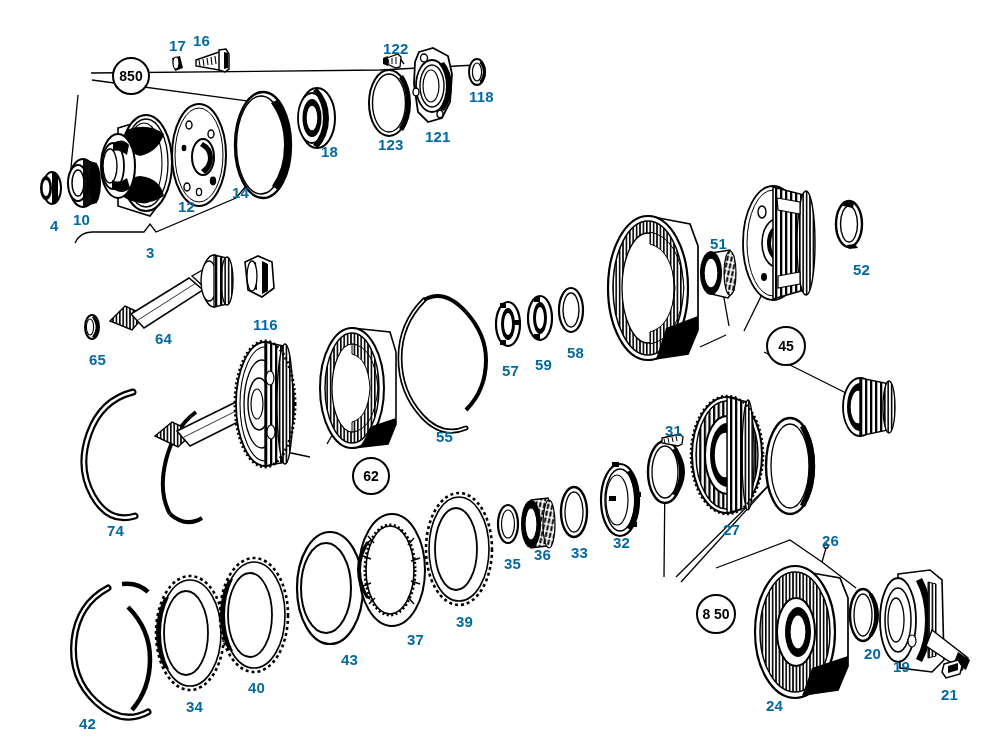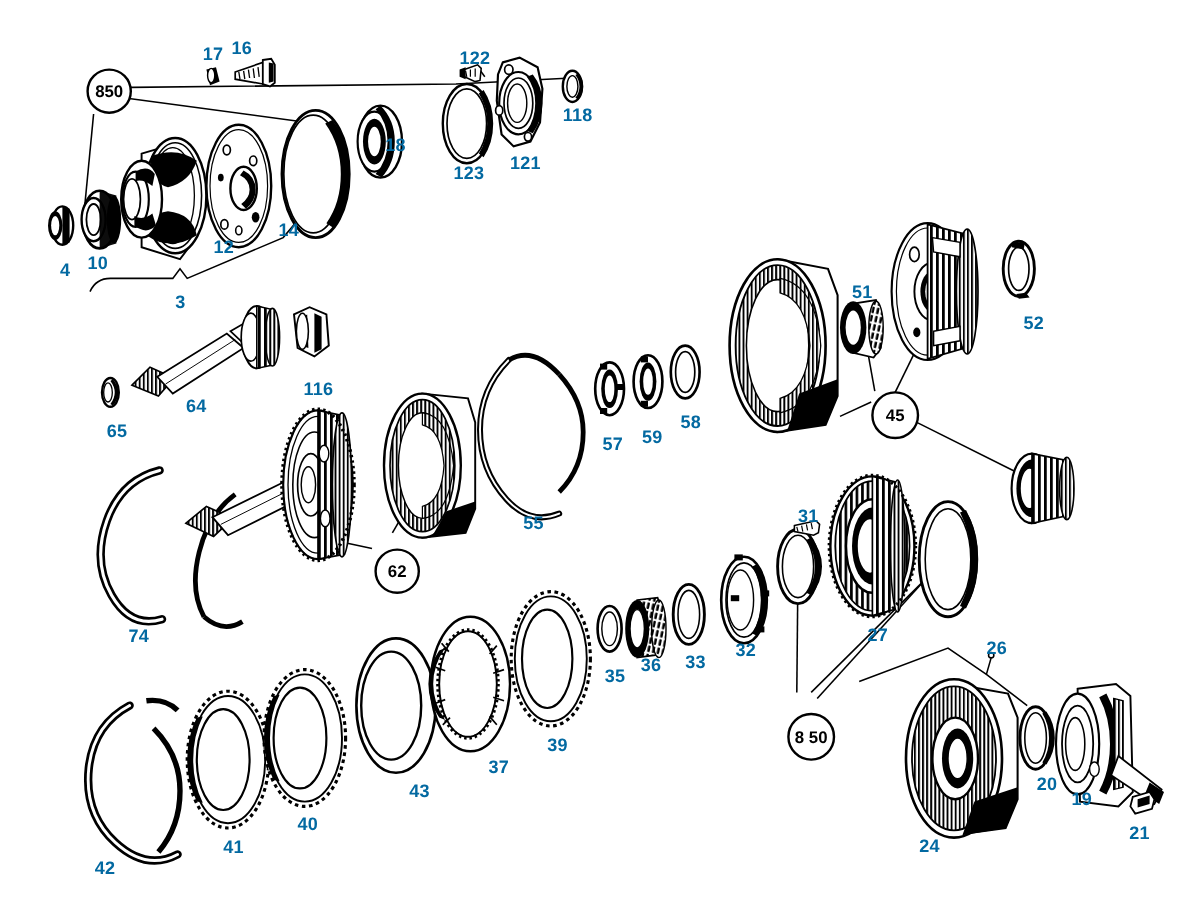--- a/index.html
+++ b/index.html
@@ -25,20 +25,21 @@
   .callout{
     position:absolute;
     border:2.5px solid #000;
     border-radius:50%;
     background:#fff;
     display:flex;align-items:center;justify-content:center;
     font-family:"Liberation Sans", sans-serif;
     font-weight:bold;font-size:14px;color:#000;
     box-sizing:border-box;
     z-index:6;
+    margin-left:40px;
   }
   .wht{fill:#ffffff;stroke:#000;}
   .leader{stroke:#000;stroke-width:1.3;fill:none;}
 </style>
 </head>
 <body>
 
 <div id="diagram-root">
 
 <svg id="artwork" viewBox="0 0 1000 753">
@@ -488,38 +489,38 @@
   </g>
 </svg>
 
 <div id="labels-layer">
       <div class="lbl" style="left: 169px; top: 38px;">17</div>
       <div class="lbl" style="left: 193px; top: 33px;">16</div>
       <div class="lbl" style="left: 383px; top: 41px;">122</div>
       <div class="lbl" style="left: 469px; top: 89px;">118</div>
       <div class="lbl" style="left: 425px; top: 129px;">121</div>
       <div class="lbl" style="left: 378px; top: 137px;">123</div>
-      <div class="lbl" style="left: 321px; top: 114px;">18</div>
+      <div class="lbl" style="left: 321px; top: 144px;">18</div>
       <div class="lbl" style="left: 232px; top: 185px;">14</div>
       <div class="lbl" style="left: 178px; top: 199px;">12</div>
       <div class="lbl" style="left: 73px; top: 212px;">10</div>
       <div class="lbl" style="left: 50px; top: 218px;">4</div>
       <div class="lbl" style="left: 146px; top: 245px;">3</div>
       <div class="lbl" style="left: 253px; top: 317px;">116</div>
       <div class="lbl" style="left: 155px; top: 331px;">64</div>
       <div class="lbl" style="left: 89px; top: 352px;">65</div>
       <div class="lbl" style="left: 107px; top: 523px;">74</div>
       <div class="lbl" style="left: 436px; top: 429px;">55</div>
       <div class="lbl" style="left: 502px; top: 363px;">57</div>
       <div class="lbl" style="left: 535px; top: 357px;">59</div>
       <div class="lbl" style="left: 567px; top: 345px;">58</div>
       <div class="lbl" style="left: 710px; top: 236px;">51</div>
       <div class="lbl" style="left: 853px; top: 262px;">52</div>
       <div class="lbl" style="left: 79px; top: 716px;">42</div>
-      <div class="lbl" style="left: 186px; top: 699px;">41</div>
+      <div class="lbl" style="left: 186px; top: 699px;">34</div>
       <div class="lbl" style="left: 248px; top: 680px;">40</div>
       <div class="lbl" style="left: 327px; top: 652px; margin-left: 14px;">43</div>
       <div class="lbl" style="left: 407px; top: 632px;">37</div>
       <div class="lbl" style="left: 456px; top: 614px;">39</div>
       <div class="lbl" style="left: 504px; top: 556px;">35</div>
       <div class="lbl" style="left: 534px; top: 547px;">36</div>
       <div class="lbl" style="left: 571px; top: 545px;">33</div>
       <div class="lbl" style="left: 613px; top: 535px;">32</div>
       <div class="lbl" style="left: 665px; top: 423px;">31</div>
       <div class="lbl" style="left: 723px; top: 522px;">27</div>

